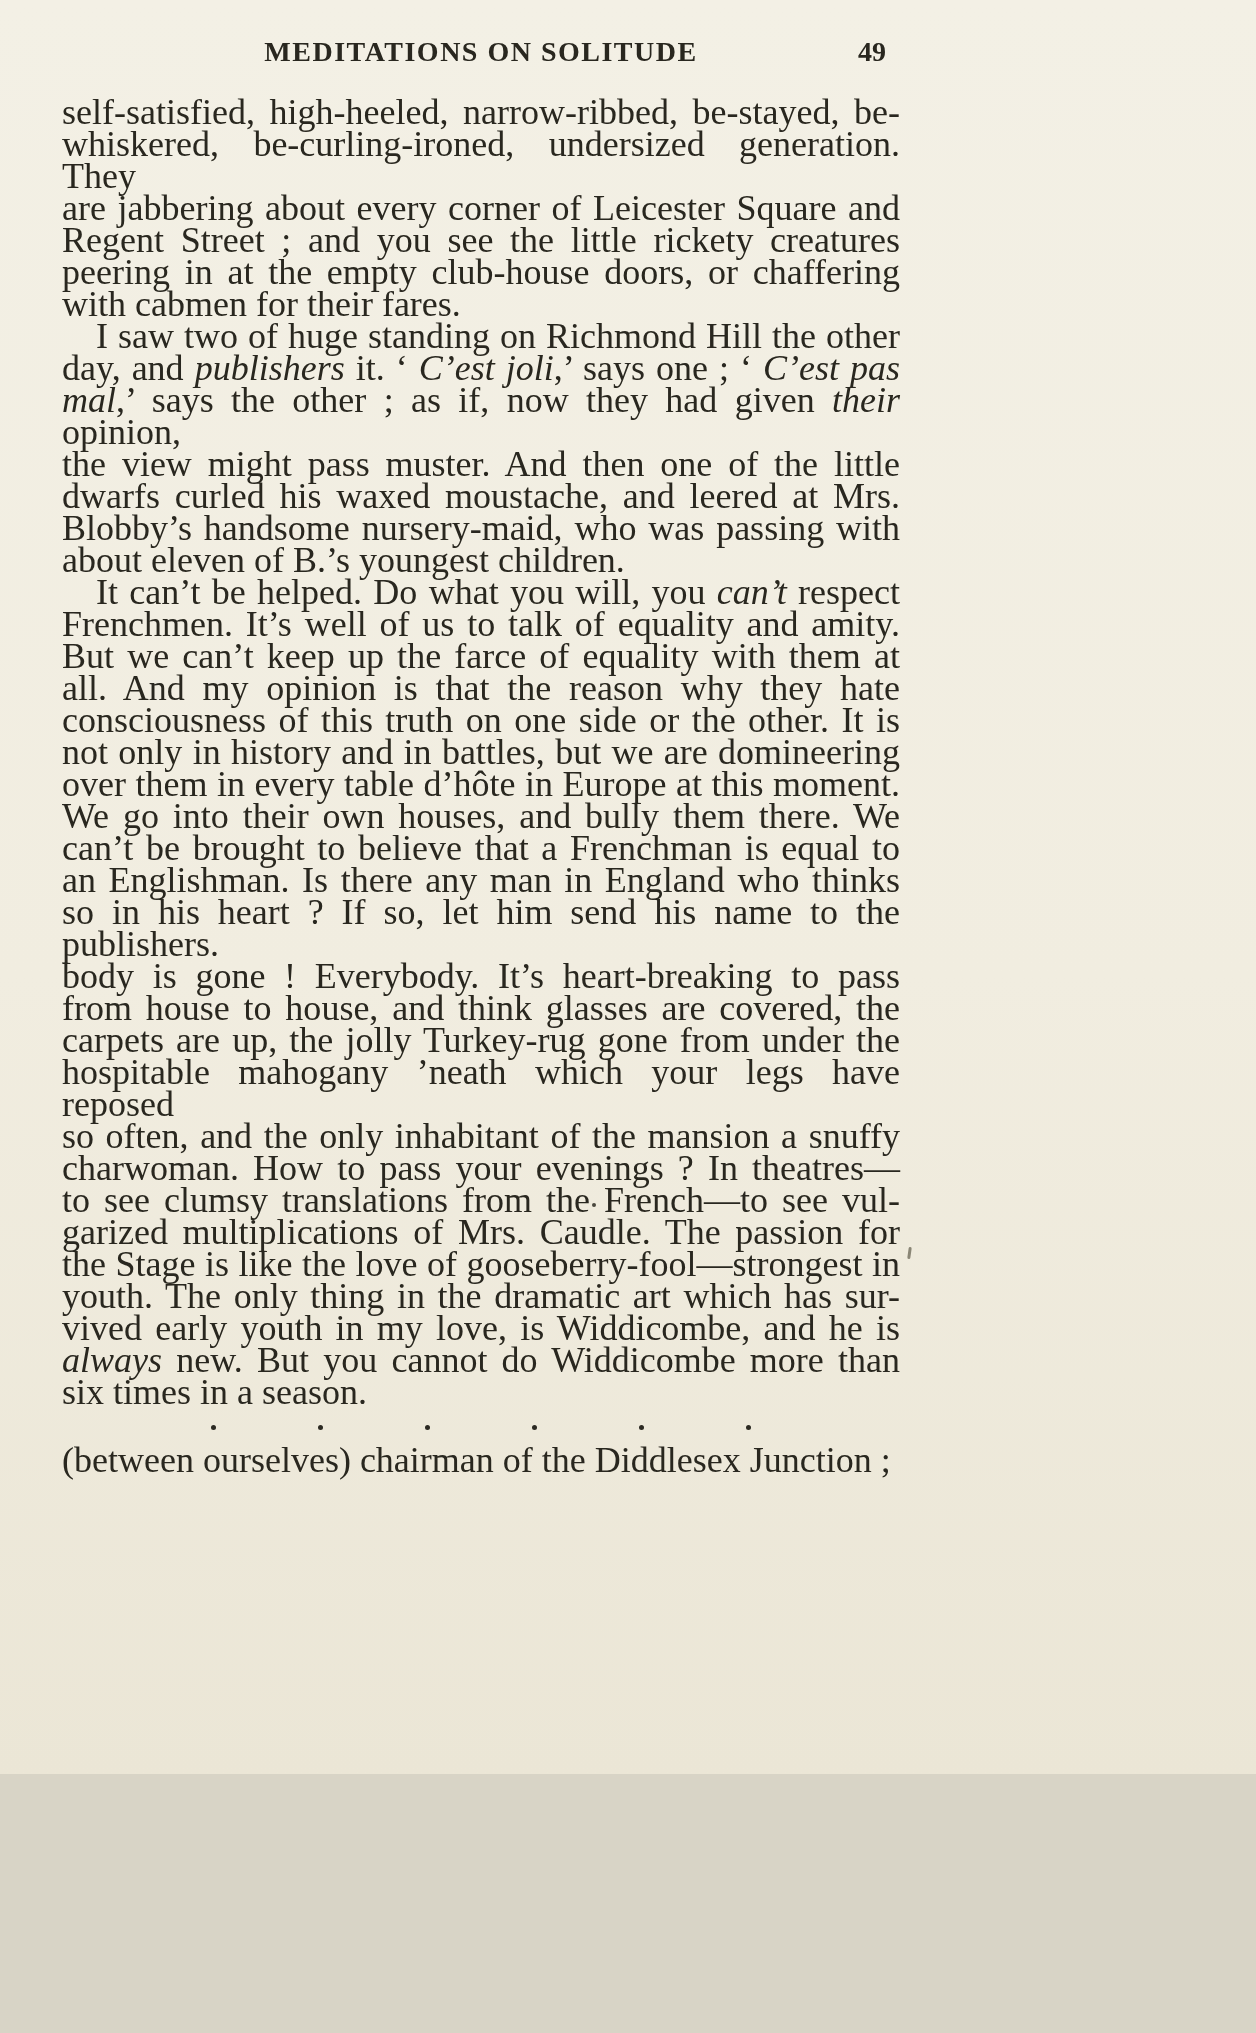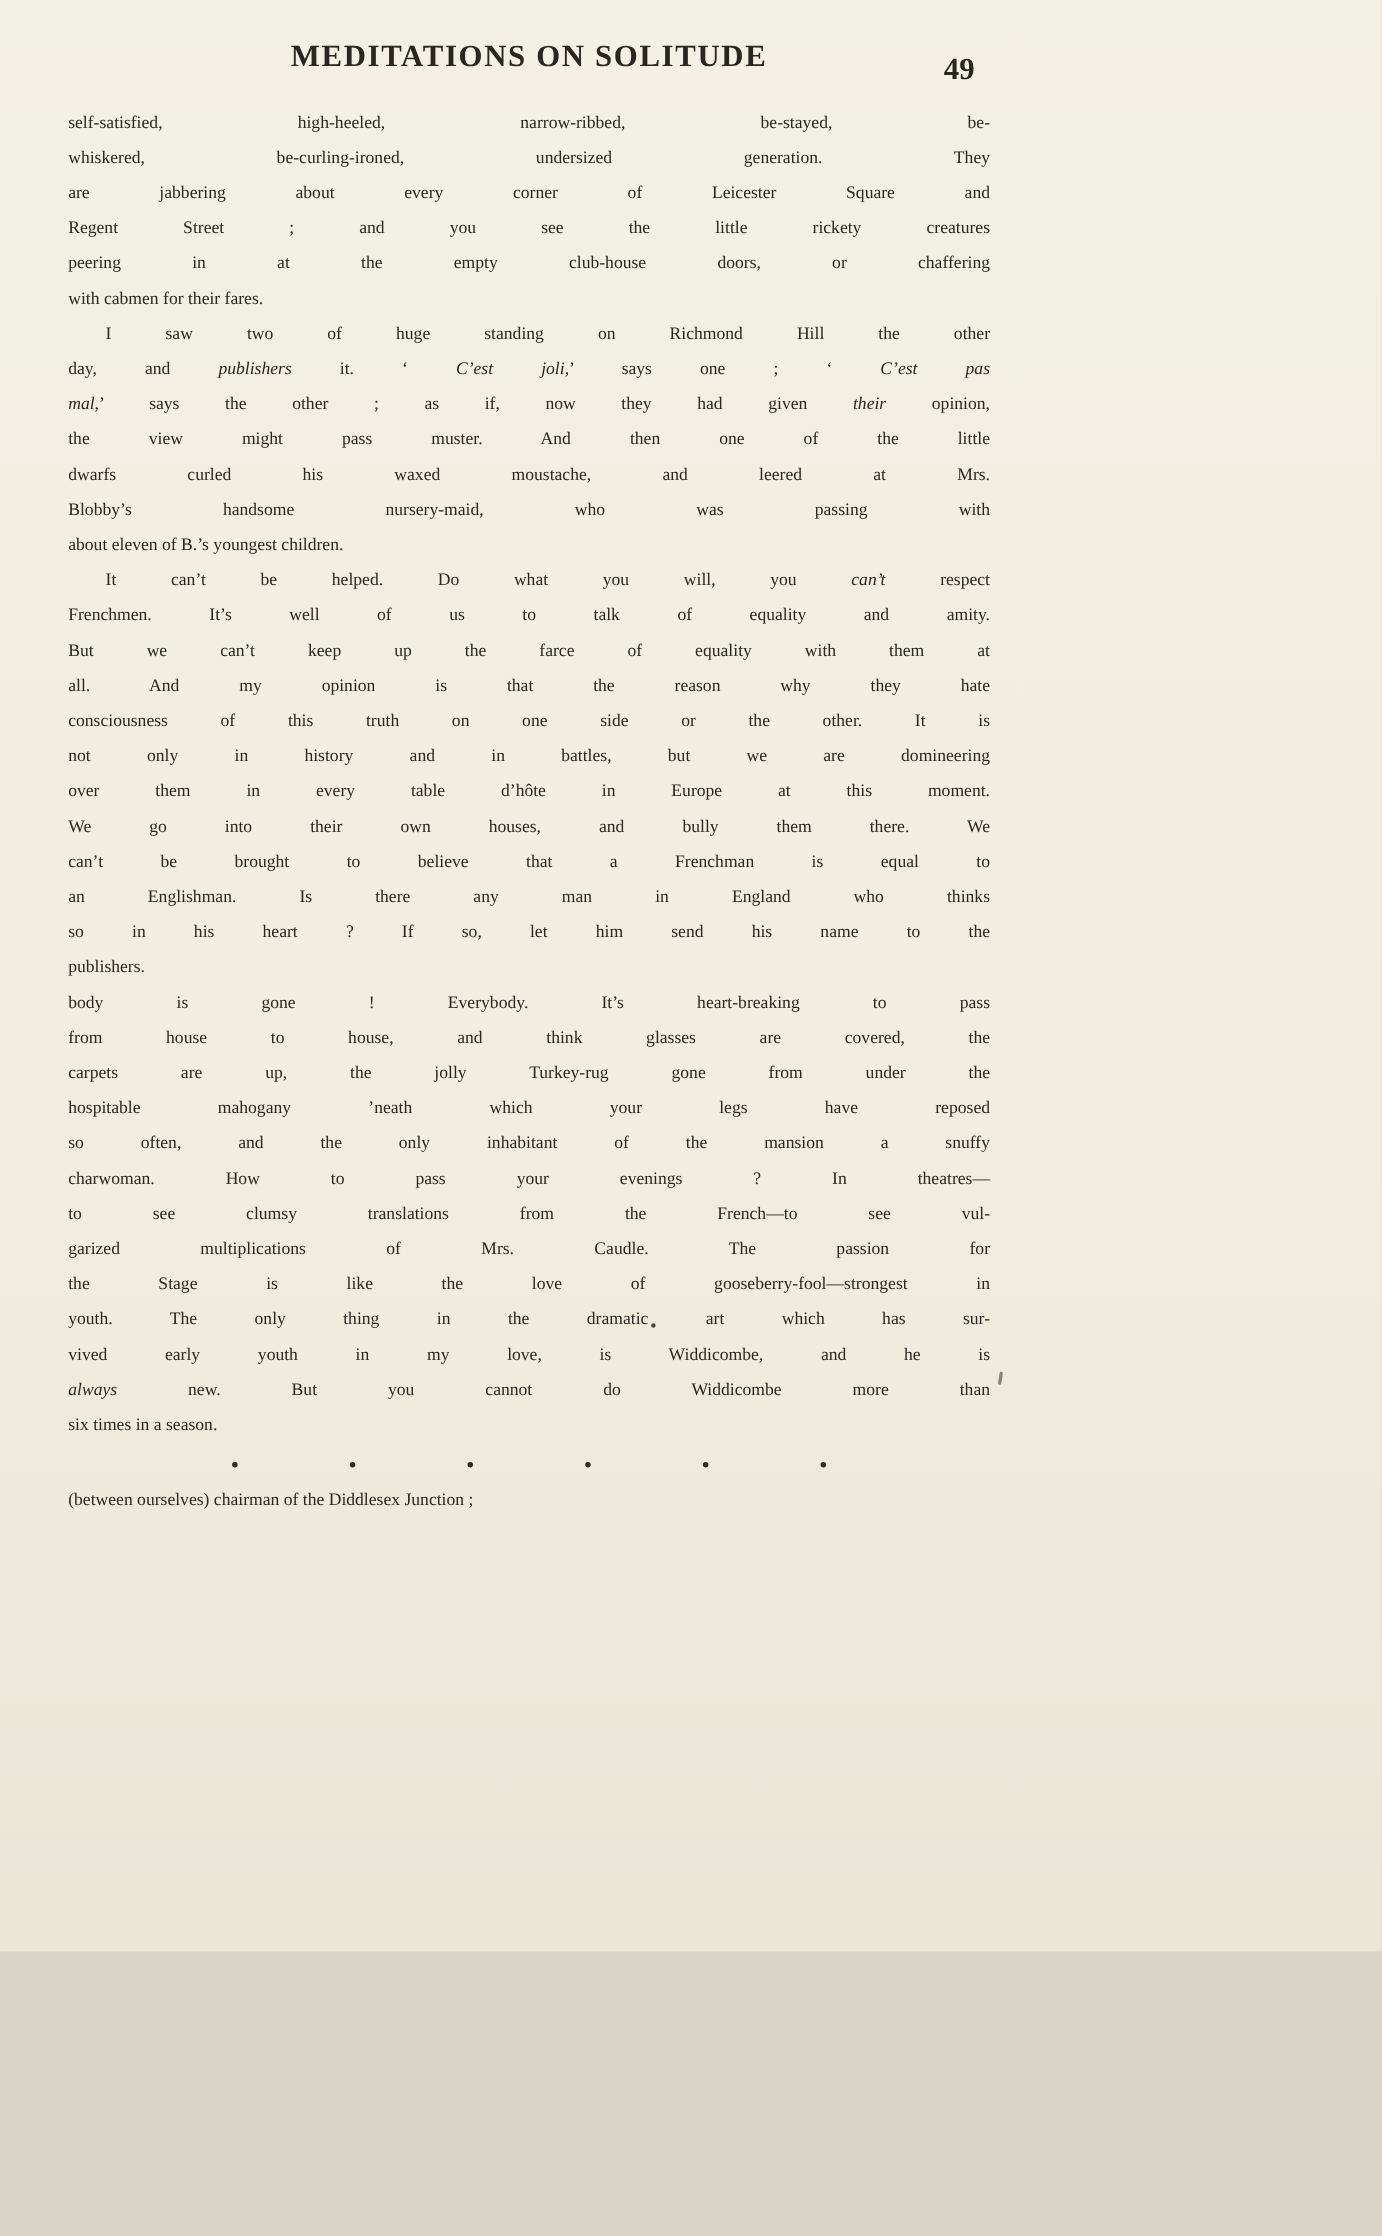--- a/index.html
+++ b/index.html
@@ -31,25 +31,25 @@
     line-height: 32px;
     font-weight: bold;
   }
   .running-title {
     text-align: center;
     letter-spacing: 1.5px;
   }
   .page-number {
     position: absolute;
     right: 14px;
-    top: 12px;
+    top: 0;
   }
 
   .text-body {
-    font-size: 16px;
+    font-size: 36px;
     line-height: 32px;
     margin-top: 16px;
   }
 
   .para { margin: 0; }
 
   .line {
     text-align: justify;
     text-align-last: justify;
   }

